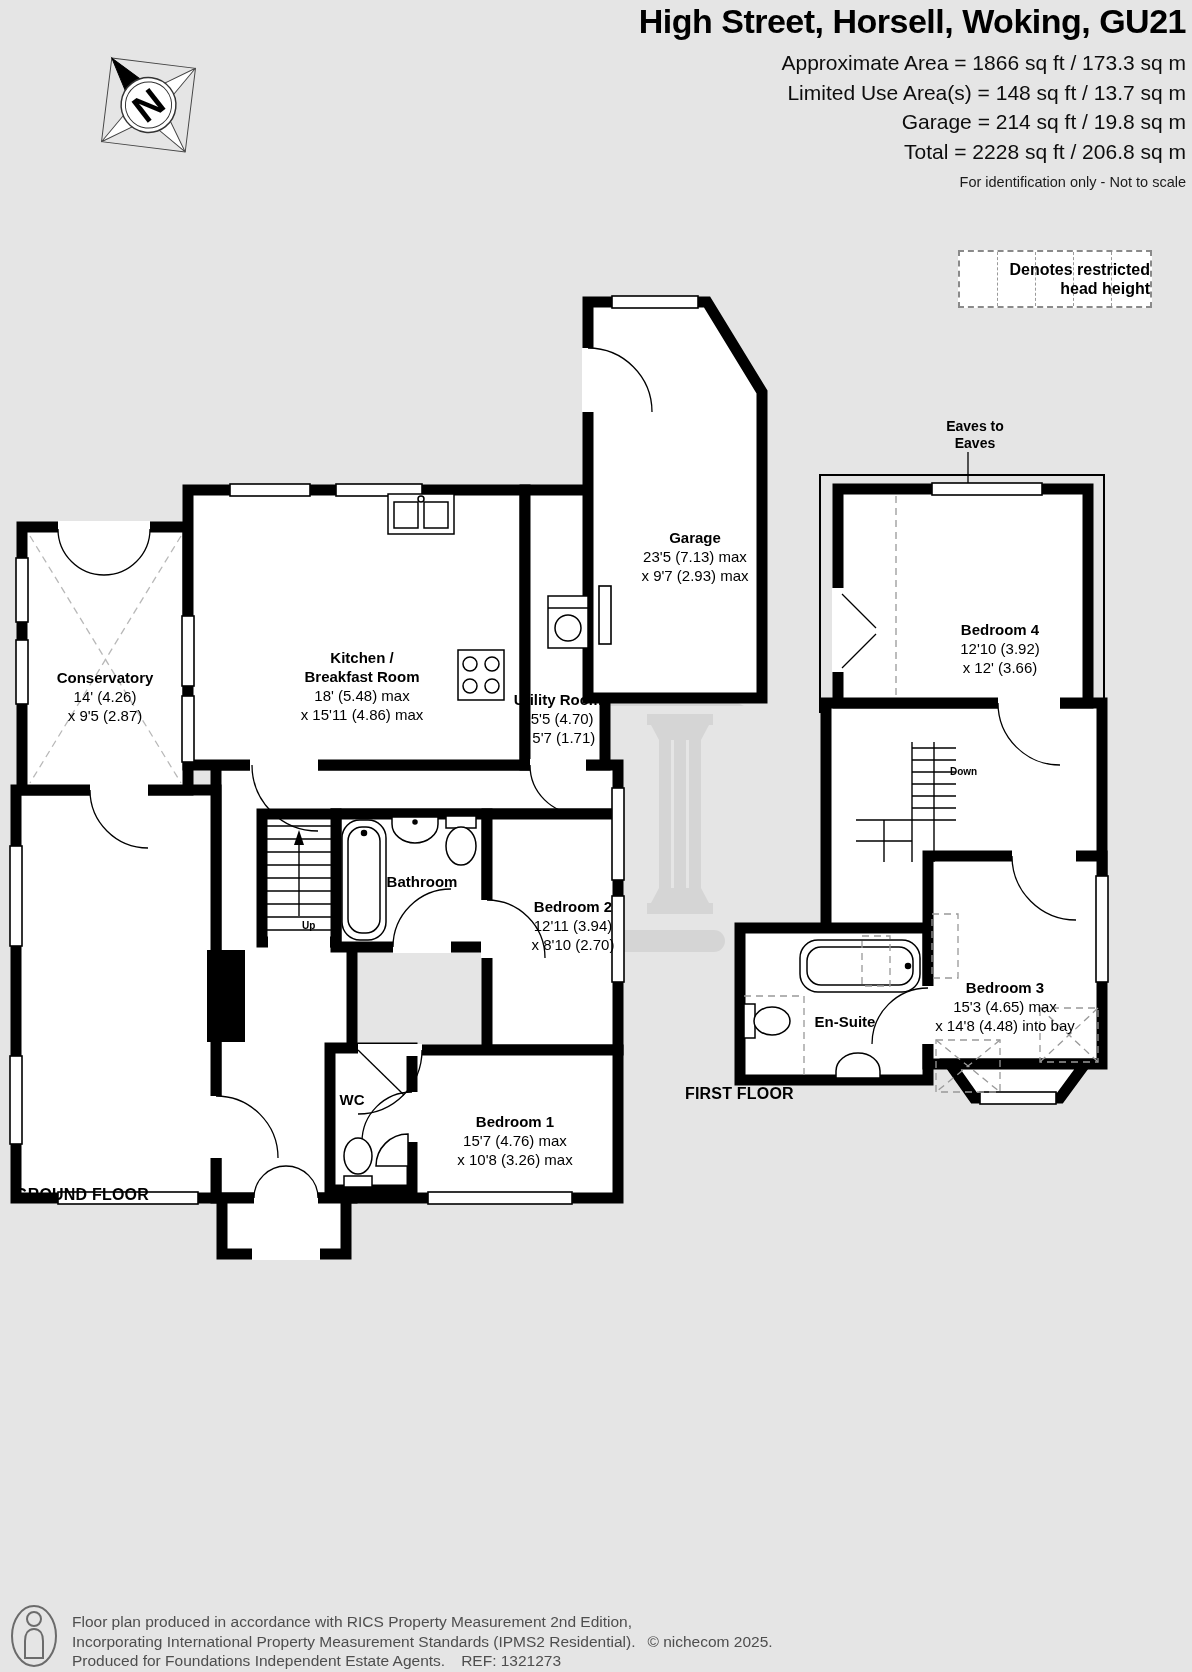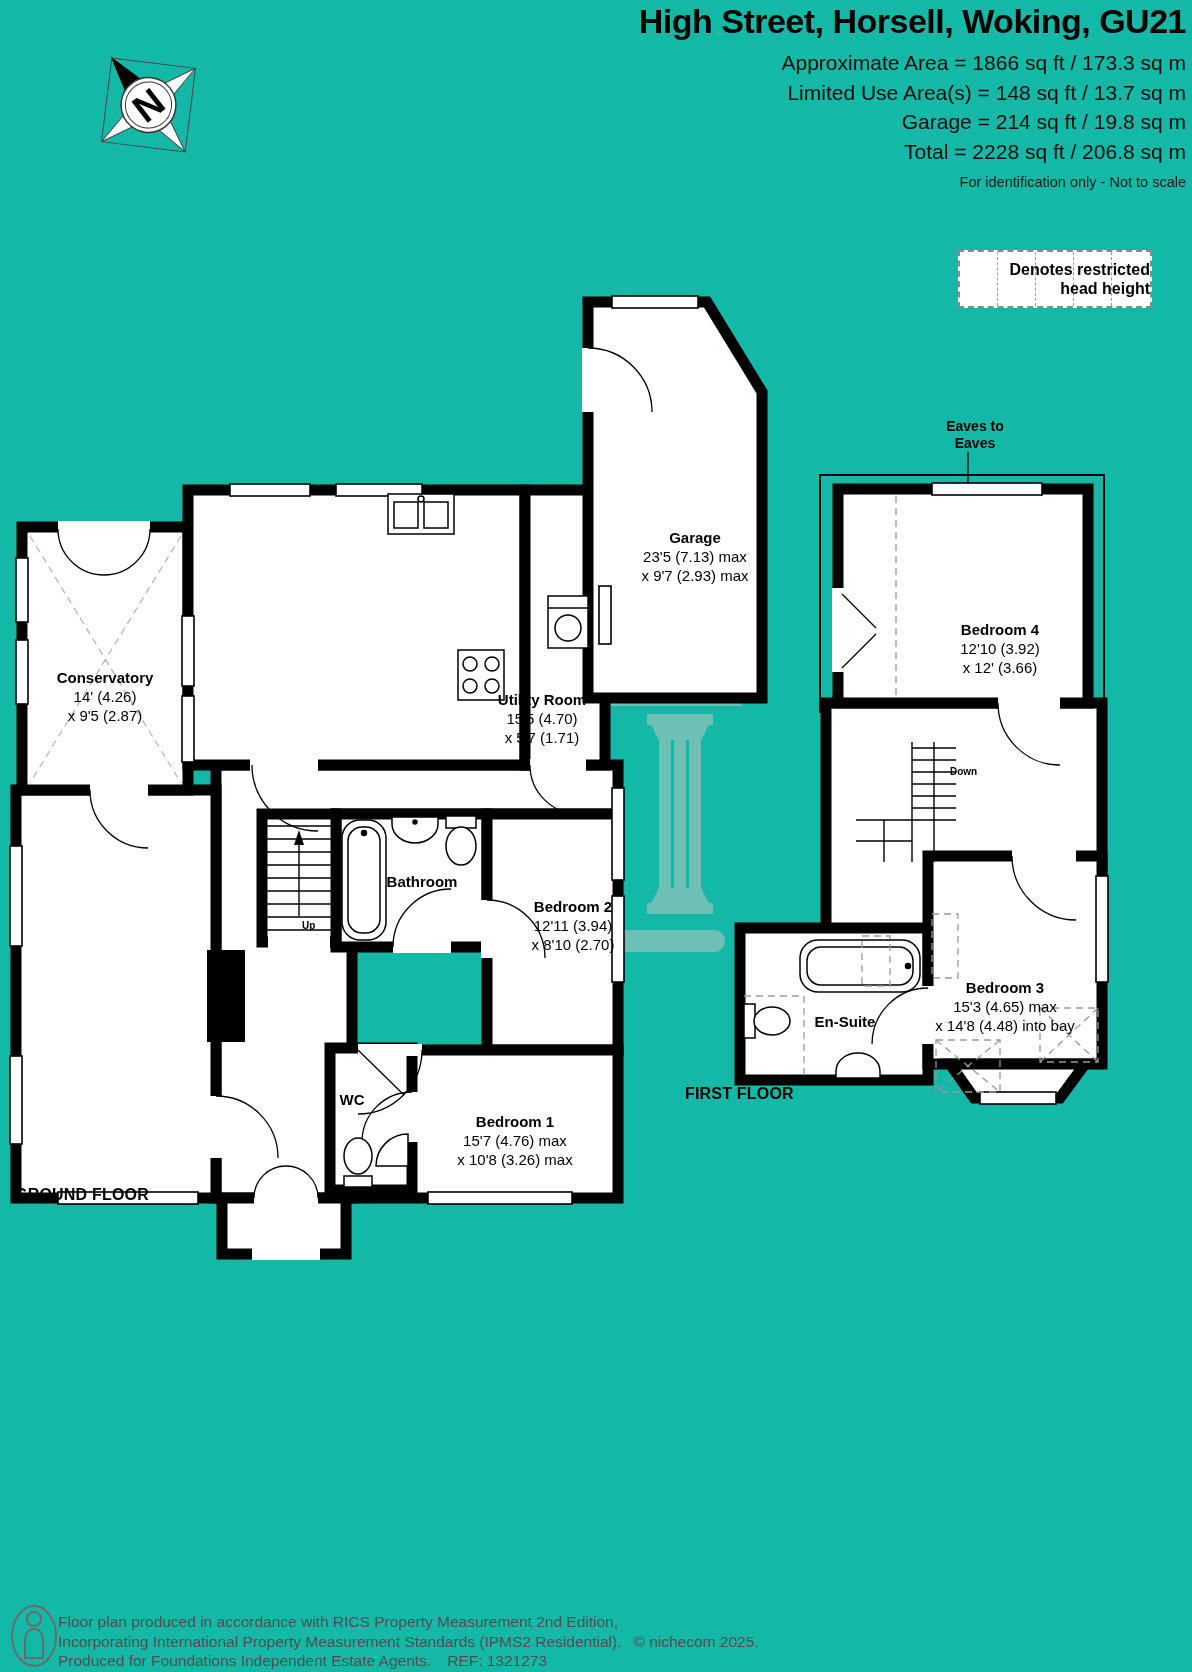--- a/index.html
+++ b/index.html
@@ -1,16 +1,16 @@
 <!DOCTYPE html>
 <html><head>
 <meta charset="utf-8">
 <style>
   html,body{margin:0;padding:0;background:#fff;}
-  .page{position:relative;width:1192px;height:1672px;background:#14b8a6;overflow:hidden;
+  .page{position:relative;width:1192px;height:1672px;background:#e5e5e5;overflow:hidden;
         font-family:"Liberation Sans","DejaVu Sans",sans-serif;color:#000;}
   .hdr{position:absolute;right:6px;text-align:right;}
   .hdr-title{top:2px;font-size:34px;font-weight:bold;letter-spacing:-0.5px;}
   .hdr-areas{top:48px;font-size:21px;line-height:29.5px;color:#0d0d0d;}
   .hdr-note{top:174px;font-size:14.5px;color:#1a1a1a;}
   .plan{position:absolute;left:0;top:0;}
   .room-label{position:absolute;transform:translateX(-50%);text-align:center;
               font-size:15px;line-height:19px;white-space:nowrap;}
   .room-label span{display:block;}
   .rn{font-weight:bold;}
@@ -18,21 +18,21 @@
   .small-label{position:absolute;font-weight:bold;font-size:10px;}
   .ann-label{position:absolute;transform:translateX(-50%);text-align:center;
              font-weight:bold;font-size:14px;line-height:17px;}
   .legend{position:absolute;left:958px;top:250px;width:194px;height:58px;
           border:2px dashed #8a8a8a;box-sizing:border-box;background:#fff;}
   .legend i{position:absolute;top:0;bottom:0;border-left:1px dashed #9a9a9a;}
   .legend .lg-text{position:absolute;left:0;right:0;top:0;bottom:0;display:flex;
           flex-direction:column;justify-content:center;text-align:right;
           font-weight:bold;font-size:16px;line-height:19px;}
   .compass{position:absolute;left:86px;top:40px;}
-  .footer{position:absolute;left:10px;top:1604px;display:flex;align-items:flex-start;color:#4e4e4e;}
+  .footer{position:absolute;left:10px;top:1604px;display:flex;gap:14px;align-items:flex-start;color:#4e4e4e;}
   .footer-text{font-size:15.5px;line-height:19.5px;padding-top:8px;}
   .cpy{margin-left:12px;}
   .ref{margin-left:16px;}
 </style>
 </head>
 <body>
 
 <div class="page">
 
   <div class="hdr hdr-title">High Street, Horsell, Woking, GU21</div>
@@ -295,21 +295,27 @@
       <line x1="1040" y1="1008" x2="1098" y2="1062"></line>
         <line x1="1098" y1="1008" x2="1040" y2="1062"></line>
     </g>
   </svg>
 
   <div class="room-label" style="left:105px;top:668px">
     <span class="rn">Conservatory</span>
     <span>14' (4.26)</span>
     <span>x 9'5 (2.87)</span>
   </div>
-  <div class="room-label" style="left:542px;top:690px">
+  <div class="room-label" style="left:362px;top:648px">
+    <span class="rn">Kitchen /</span>
+    <span class="rn">Breakfast Room</span>
+    <span>18' (5.48) max</span>
+    <span>x 15'11 (4.86) max</span>
+  </div>
+  <div class="room-label" style="left:558px;top:690px">
     <span class="rn">Utility Room</span>
     <span>15'5 (4.70)</span>
     <span>x 5'7 (1.71)</span>
   </div>
   <div class="room-label" style="left:695px;top:528px">
     <span class="rn">Garage</span>
     <span>23'5 (7.13) max</span>
     <span>x 9'7 (2.93) max</span>
   </div>
   <div class="room-label" style="left:422px;top:872px">

